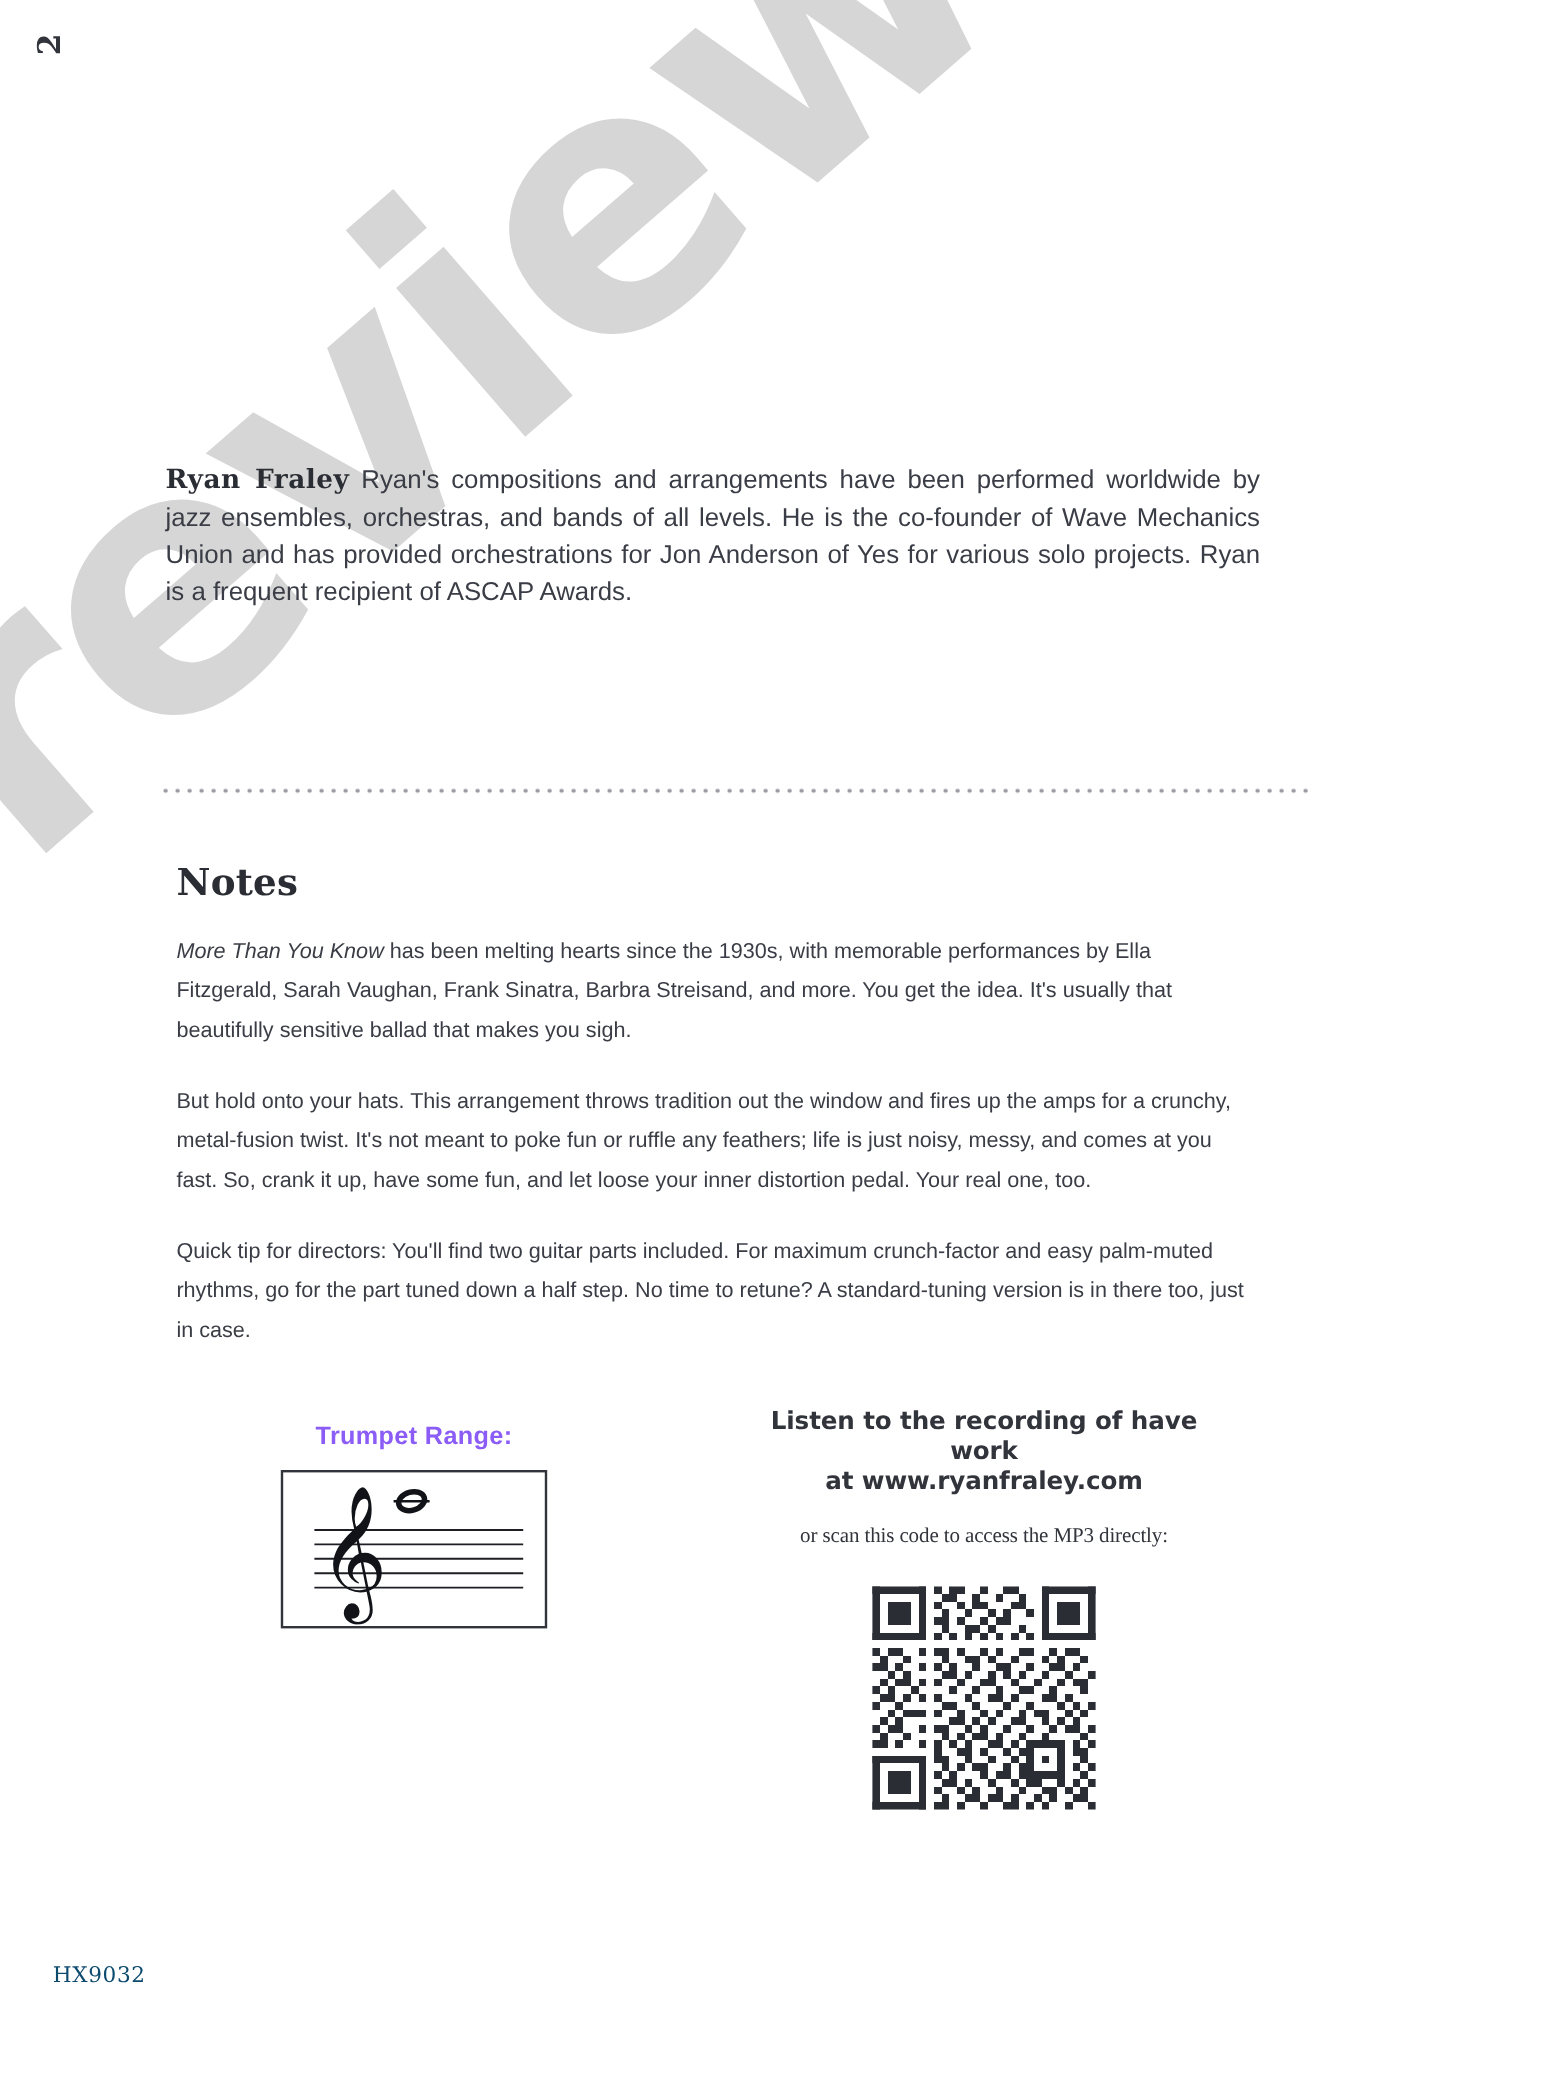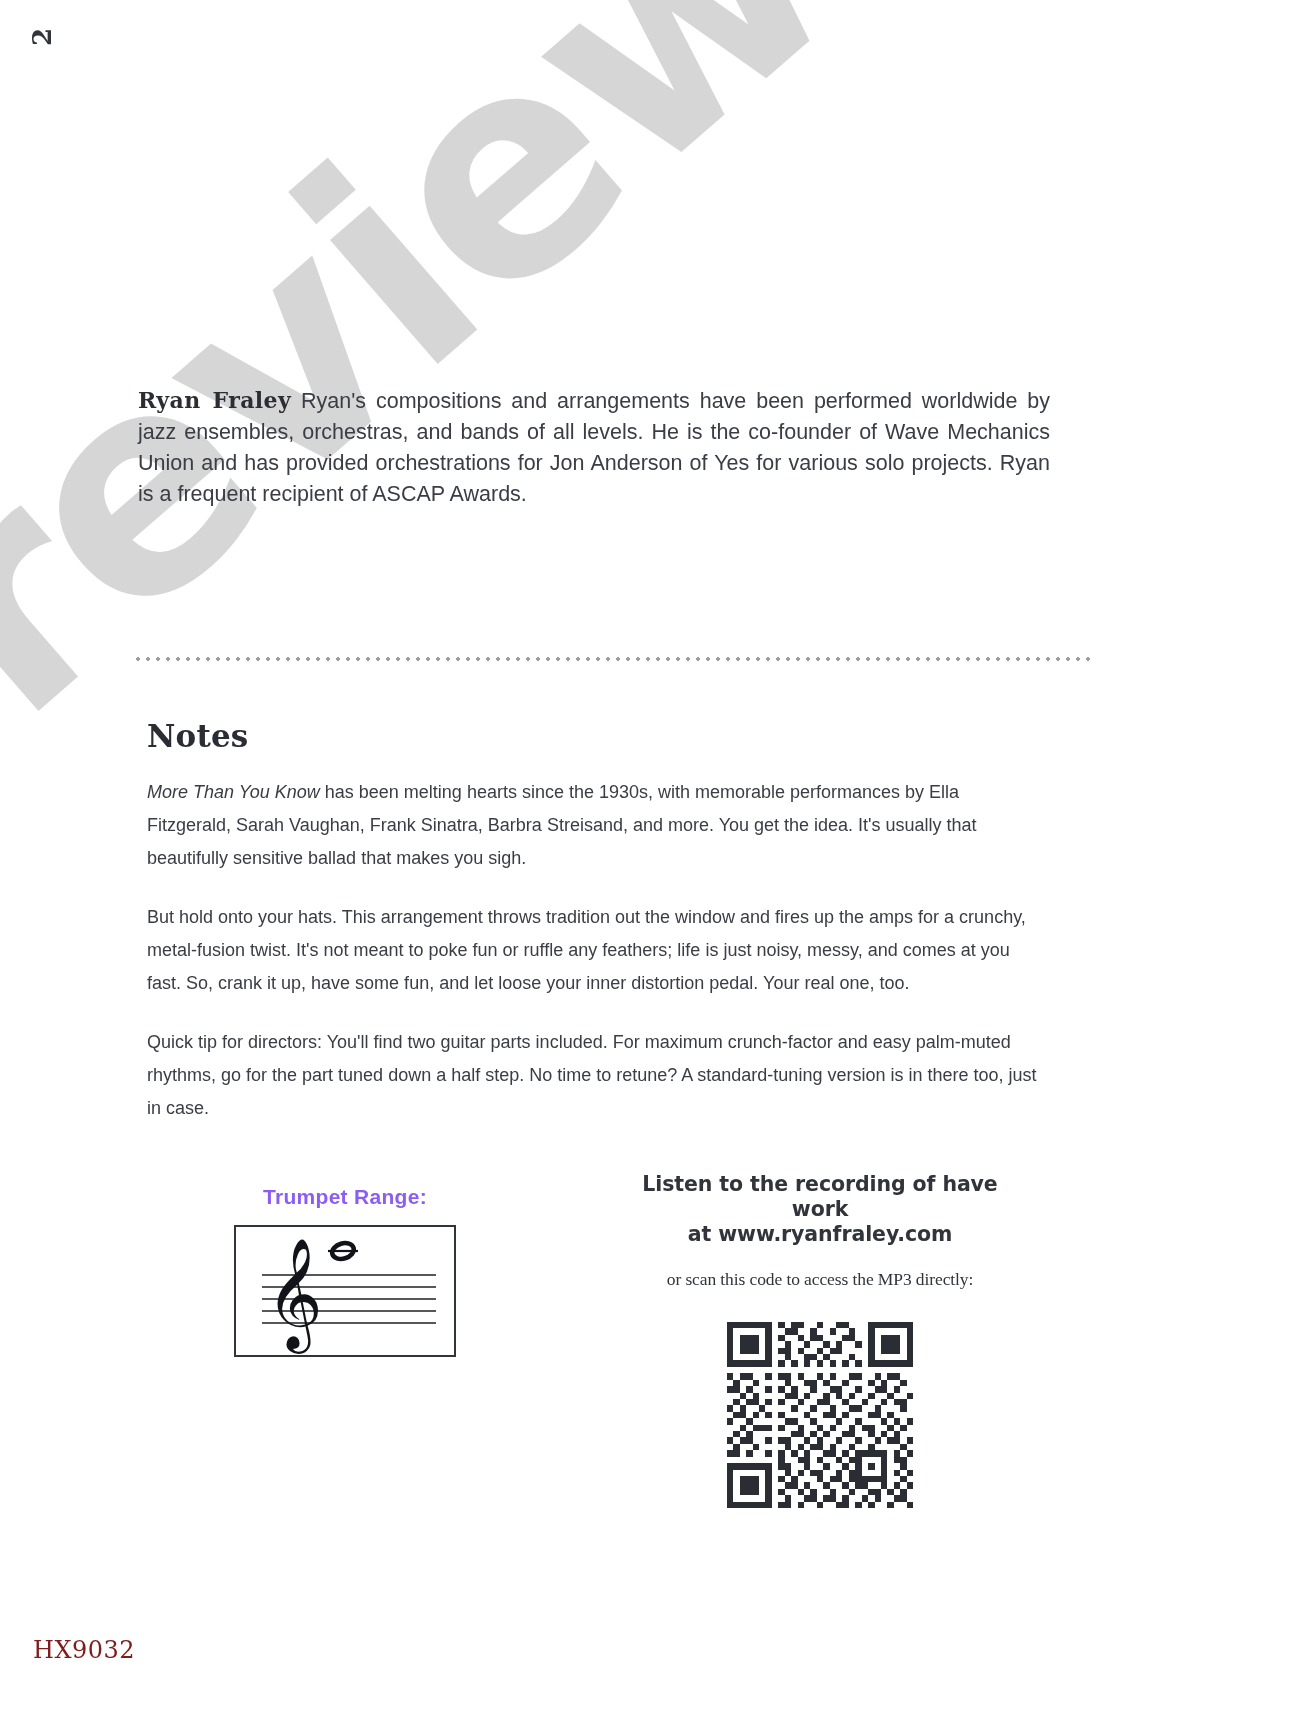--- a/index.html
+++ b/index.html
@@ -52,25 +52,25 @@
     font-family: "DejaVu Serif", serif;
     font-size: 26px;
     font-weight: bold;
     color: #32343c;
     z-index: 10;
     transform: rotate(-90deg);
     transform-origin: 50% 50%;
   }
   .catalog-number {
     position: absolute;
-    left: 33px;
+    left: 44px;
     top: 1636px;
     font-family: "DejaVu Serif", serif;
-    font-size: 24px;
-    color: #7f1d1d;
+    font-size: 18px;
+    color: #0c4a6e;
     letter-spacing: 0.5px;
     z-index: 10;
   }
 
   
   .content {
     position: absolute;
     left: 0;
     top: 0;
     width: 1296px;

